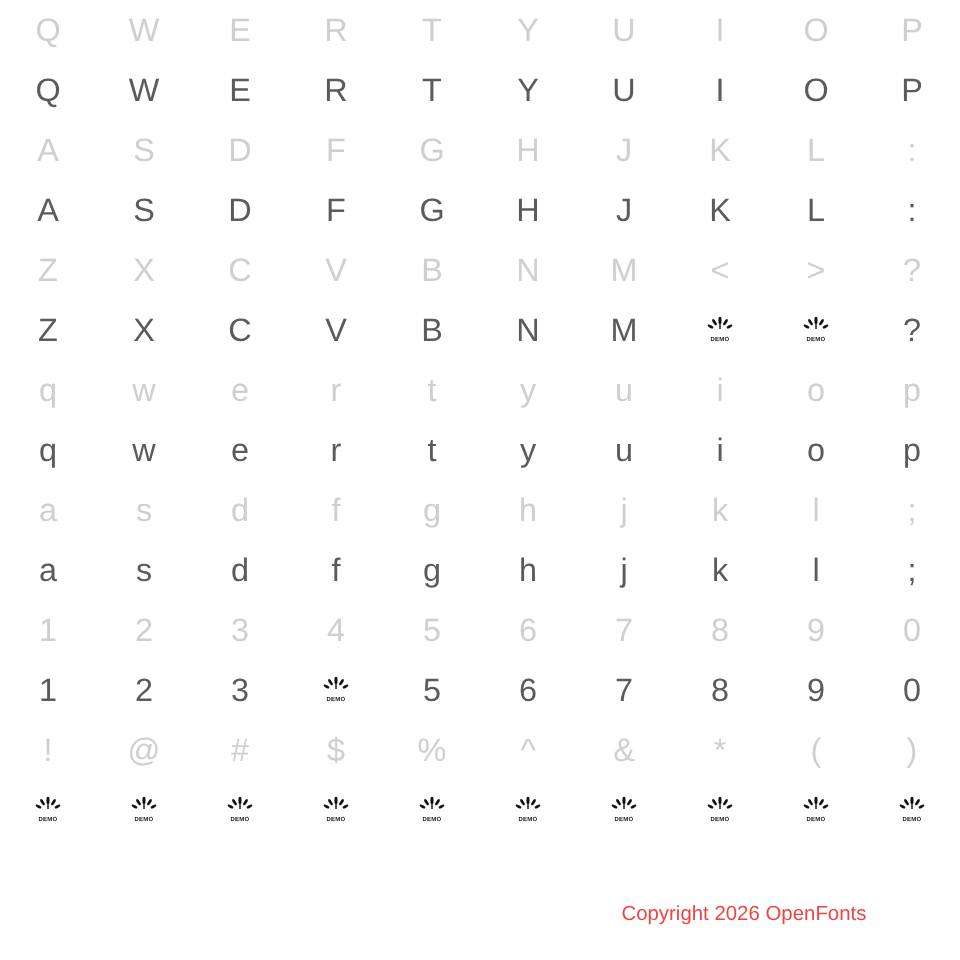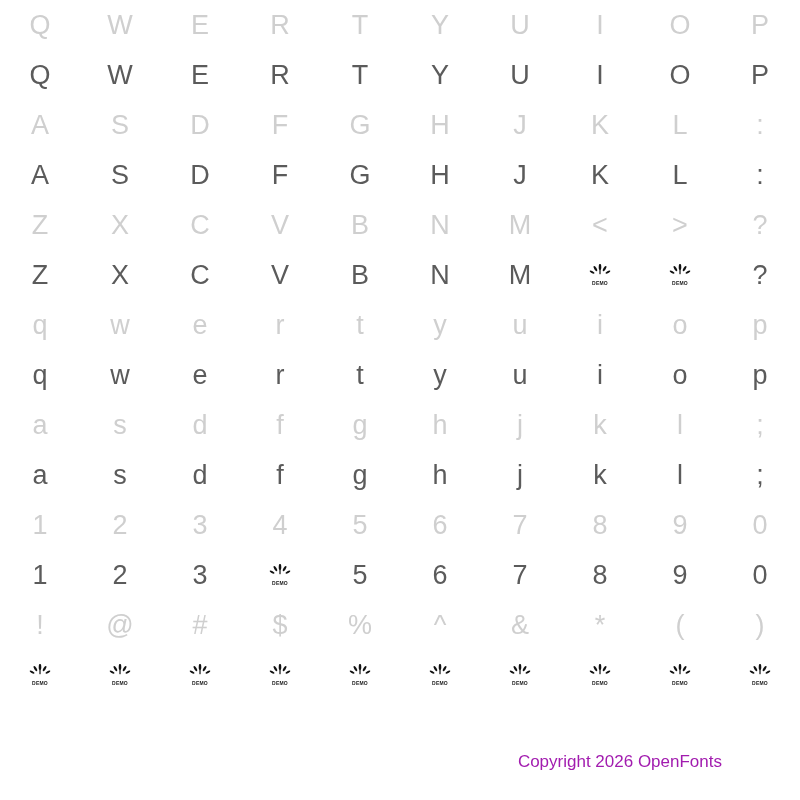--- a/index.html
+++ b/index.html
@@ -69,21 +69,21 @@
     font-weight: bold;
     letter-spacing: 0.2px;
     color: #1a1a1a;
     line-height: 5px;
   }
   .copyright {
     position: absolute;
     right: 78px;
     bottom: 28px;
     font-size: 17px;
-    color: #a21caf;
+    color: #ef4444;
     font-family: "Liberation Sans", sans-serif;
     white-space: nowrap;
   }
 </style>
 </head>
 <body>
 
 <div id="sheet">
   <div class="grid" id="glyph-grid">
       <div class="cell ghost">Q</div>

